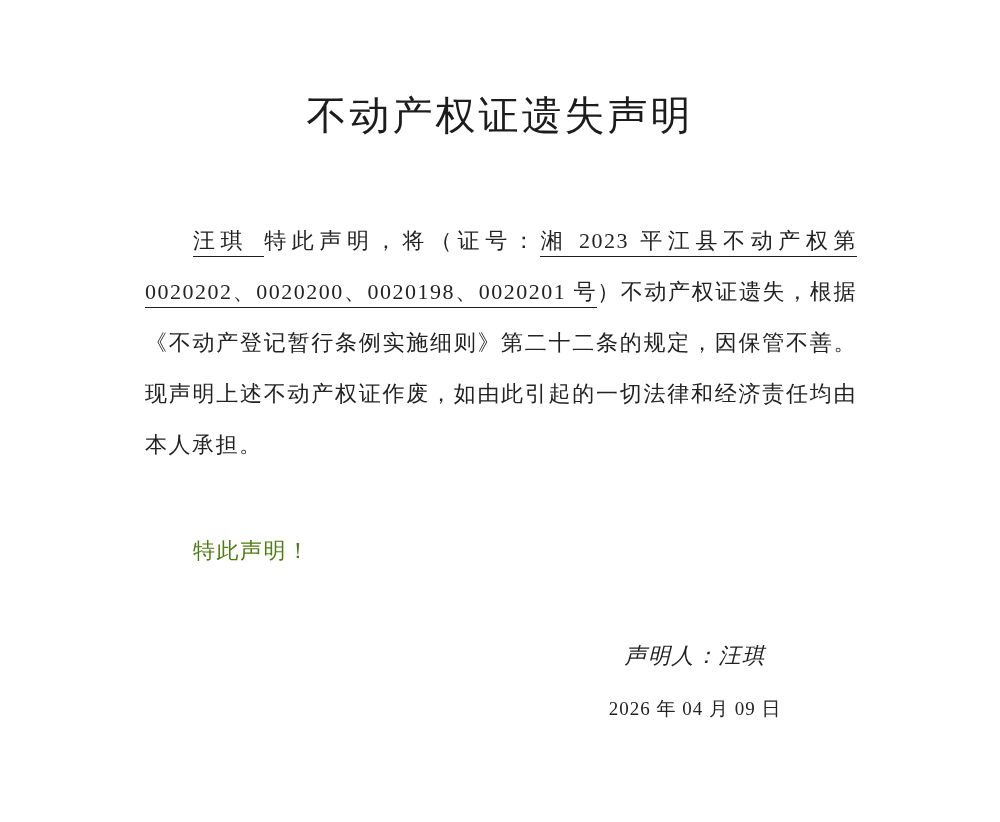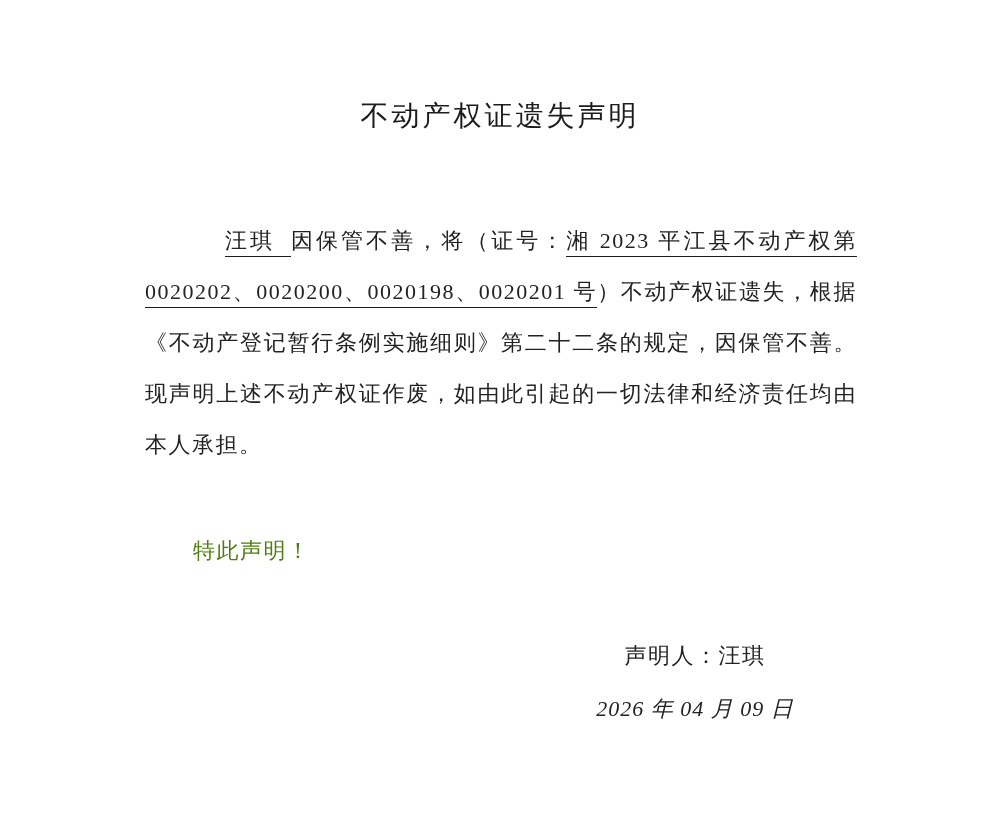--- a/index.html
+++ b/index.html
@@ -16,21 +16,21 @@
     font-family: "Liberation Serif", "DejaVu Serif", serif;
     color: #222222;
   }
   .title {
     position: absolute;
     top: 88px;
     left: 0;
     width: 100%;
     margin: 0;
     text-align: center;
-    font-size: 28px;
+    font-size: 40px;
     font-weight: normal;
     letter-spacing: 3px;
     line-height: 56px;
     color: #1c1c1c;
   }
   .para {
     position: absolute;
     top: 215px;
     left: 145px;
     width: 712px;
@@ -41,21 +41,20 @@
     text-justify: inter-character;
     text-indent: 48px;
     color: #222222;
   }
   .u {
     border-bottom: 1.5px solid #1c1c1c;
     padding-bottom: 3px;
   }
   .u-name {
     padding-right: 16px;
-    margin-left: 32px;
   }
   .closing {
     position: absolute;
     top: 525px;
     left: 145px;
     width: 712px;
     font-size: 22px;
     line-height: 51px;
     letter-spacing: 1.5px;
     text-indent: 48px;
@@ -64,42 +63,42 @@
   .sig-name {
     position: absolute;
     top: 630px;
     left: 555px;
     width: 280px;
     text-align: center;
     font-size: 22px;
     line-height: 51px;
     letter-spacing: 1.5px;
     color: #222222;
+    font-style: italic;
   }
   .sig-date {
     position: absolute;
     top: 683px;
     left: 555px;
     width: 280px;
     text-align: center;
-    font-size: 22px;
+    font-size: 19px;
     line-height: 51px;
     letter-spacing: 1px;
     color: #222222;
-    font-style: italic;
   }
 </style>
 </head>
 <body>
 
 <div class="page">
 
   <h1 class="title">不动产权证遗失声明</h1>
 
-  <div class="para"><span class="u u-name">汪琪</span><span>因保管不善，将（证号：</span><span class="u">湘 2023 平江县不动产权第 0020202、0020200、0020198、0020201 号</span><span>）不动产权证遗失，根据《不动产登记暂行条例实施细则》第二十二条的规定，因保管不善。现声明上述不动产权证作废，如由此引起的一切法律和经济责任均由本人承担。</span></div>
+  <div class="para"><span class="u u-name">汪琪</span><span>特此声明，将（证号：</span><span class="u">湘 2023 平江县不动产权第 0020202、0020200、0020198、0020201 号</span><span>）不动产权证遗失，根据《不动产登记暂行条例实施细则》第二十二条的规定，因保管不善。现声明上述不动产权证作废，如由此引起的一切法律和经济责任均由本人承担。</span></div>
 
   <div class="closing">特此声明！</div>
 
   <div class="sig-name">声明人：汪琪</div>
 
   <div class="sig-date">2026 年 04 月 09 日</div>
 
 </div>
 
 </body></html>

